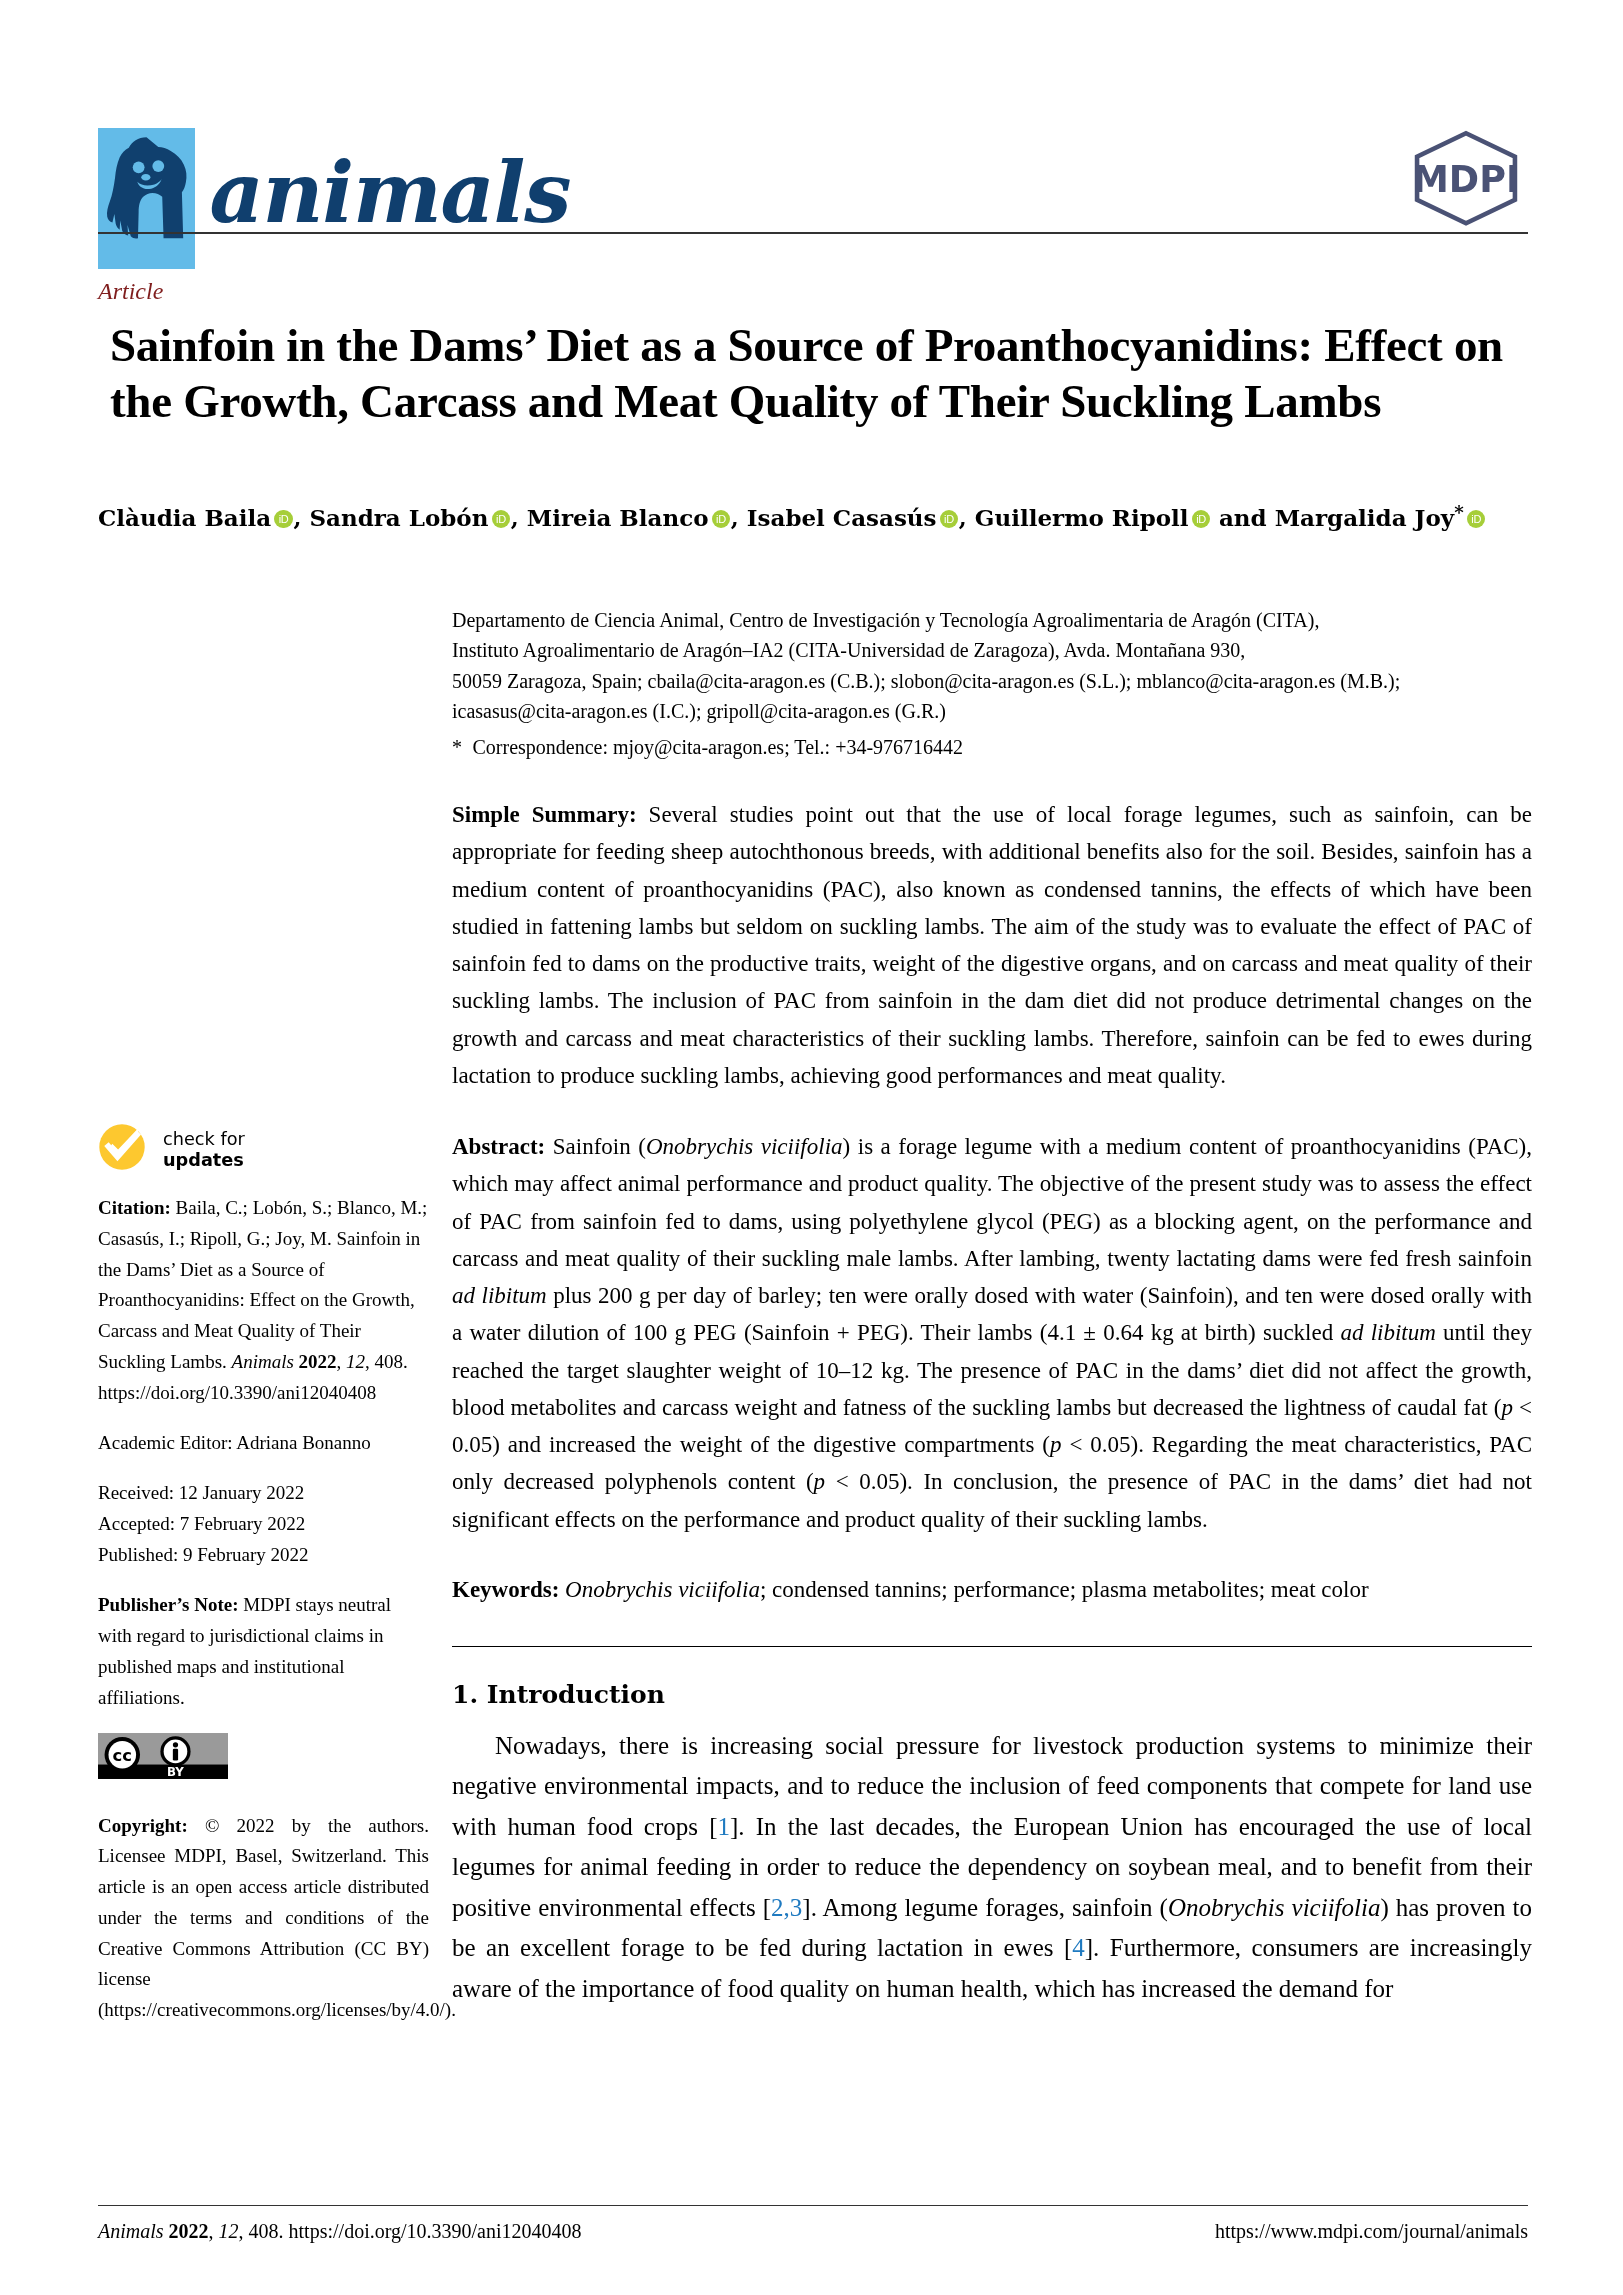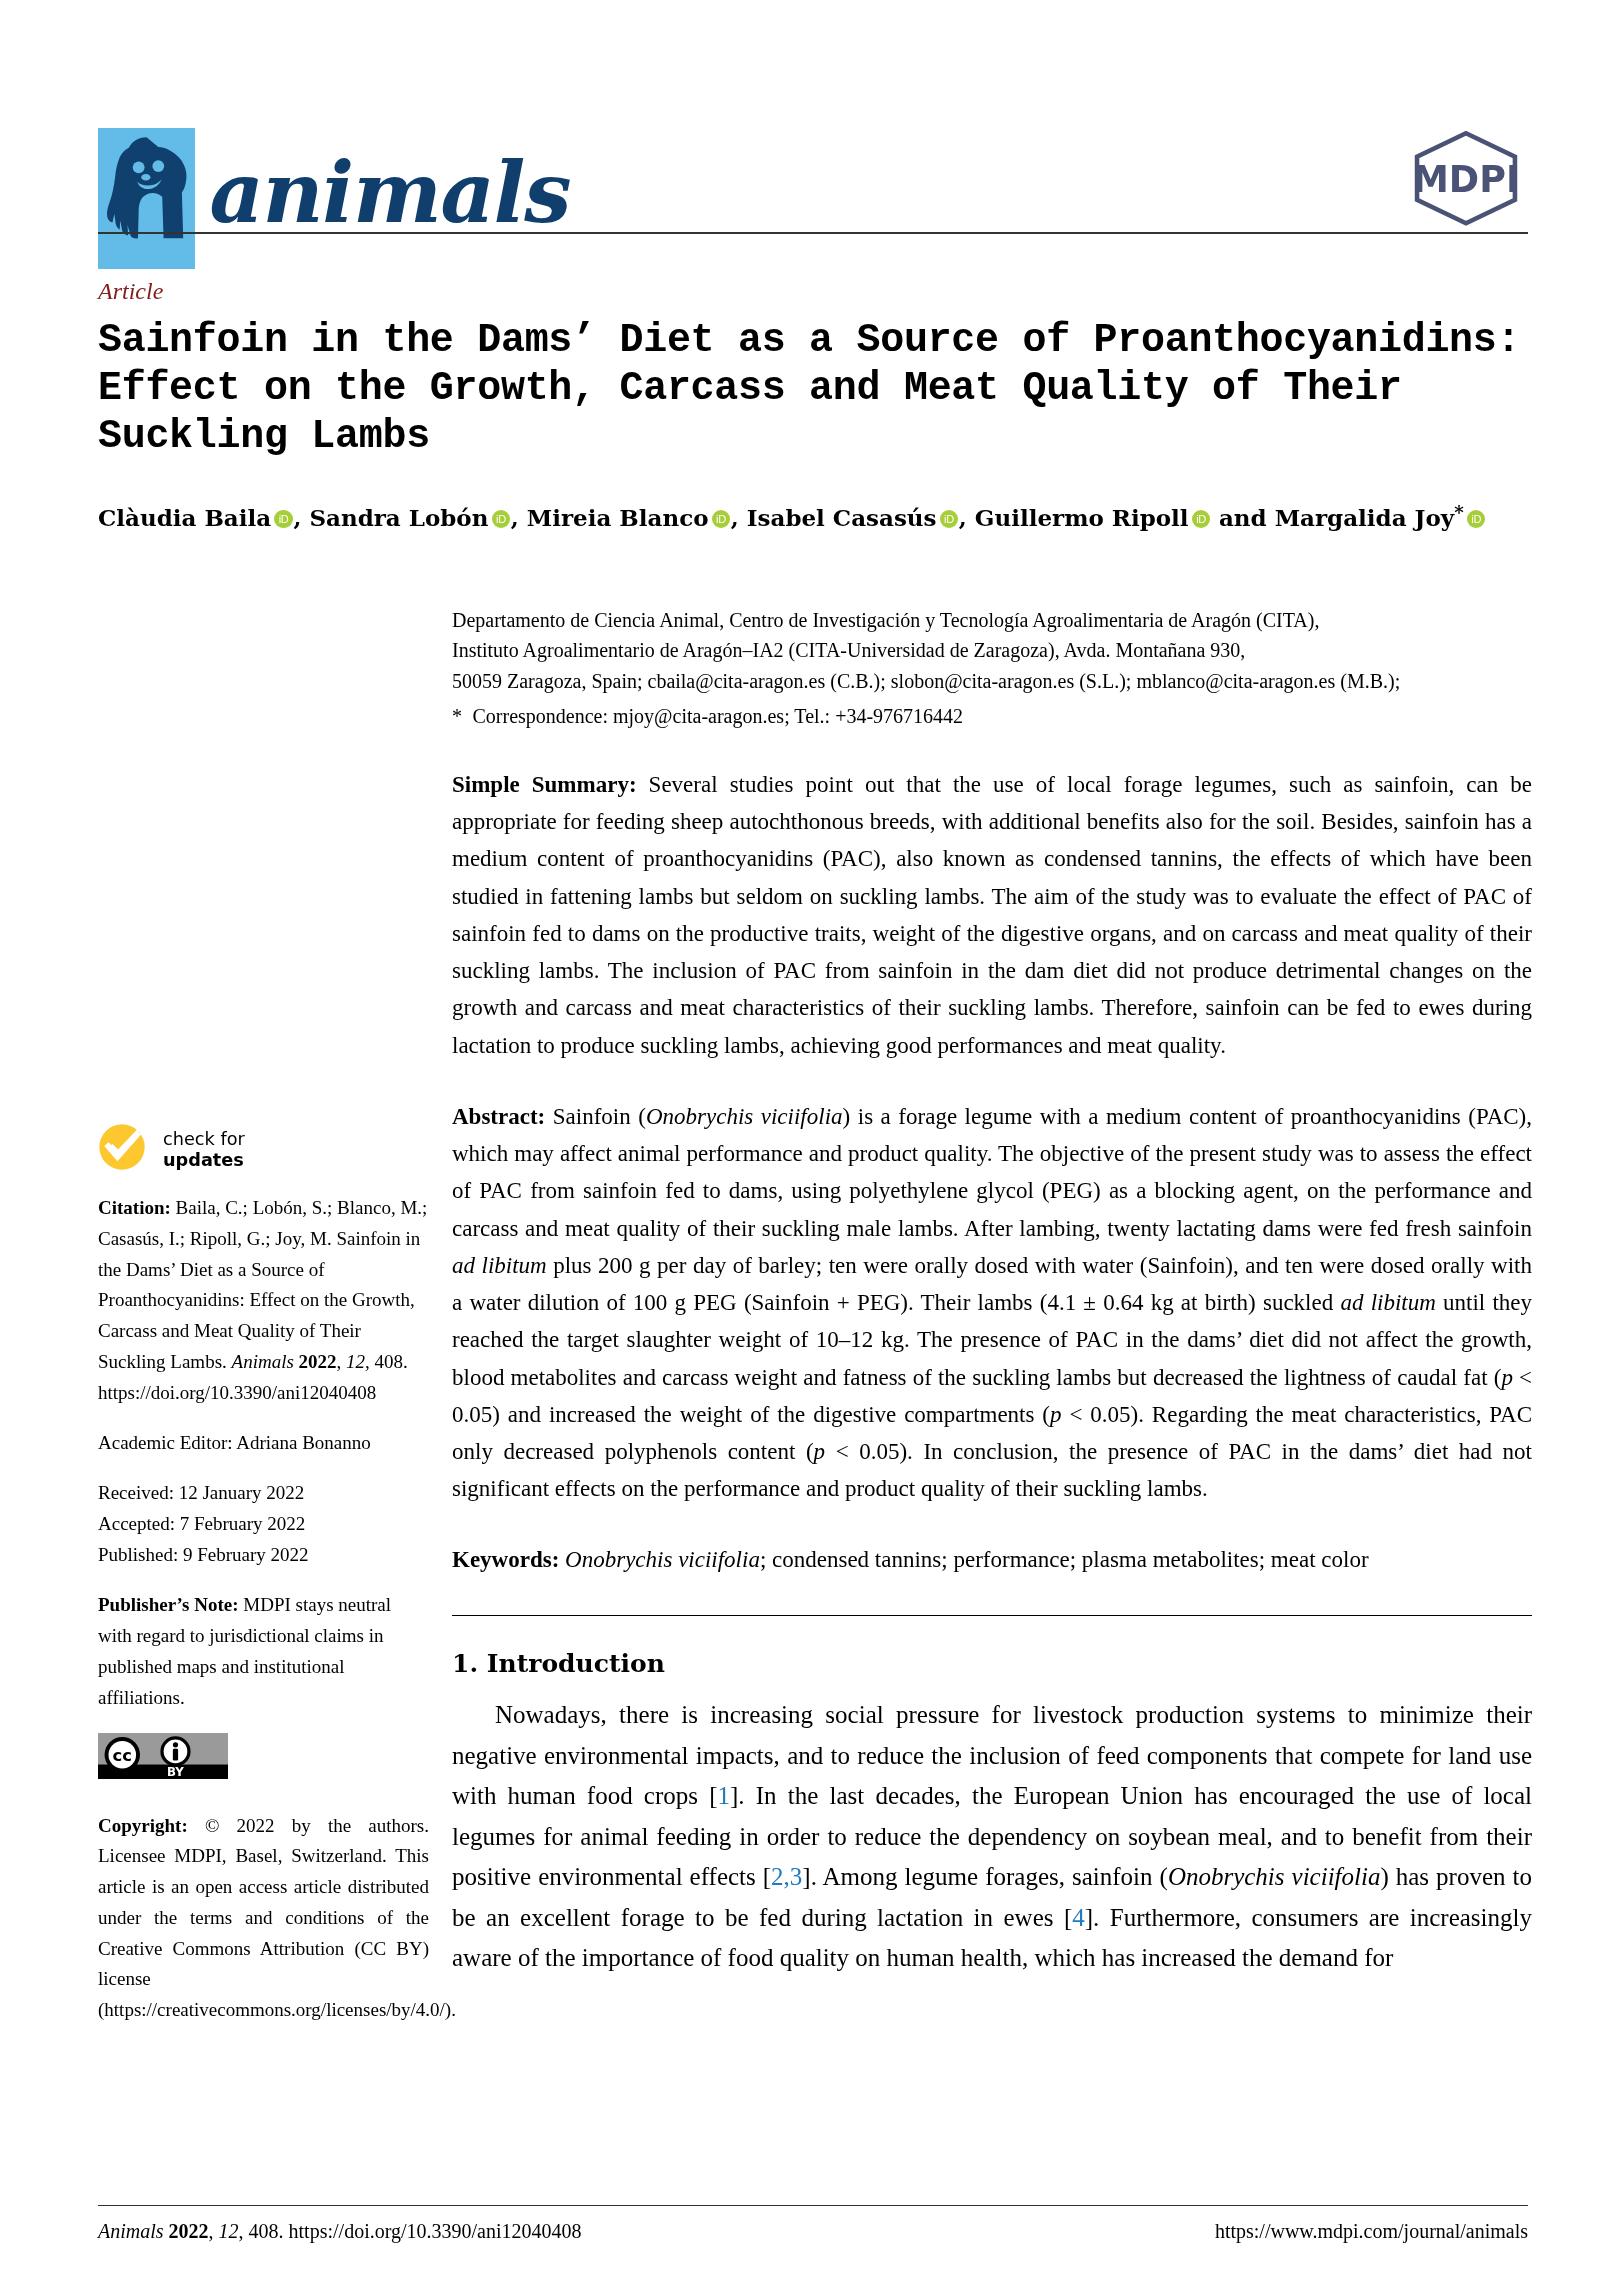--- a/index.html
+++ b/index.html
@@ -36,23 +36,23 @@
     position: absolute; left: 98px; top: 232px; width: 1430px;
     border-top: 2px solid #333333;
   }
 
   
   .art-type {
     position: absolute; left: 98px; top: 278px;
     font-style: italic; font-size: 24px; color: #7f1d1d;
   }
   .title {
-    position: absolute; left: 98px; top: 317px; width: 1433px;
-    font-family: Liberation Mono, monospace;
-    font-weight: 700; font-size: 40px; line-height: 1.2;
+    position: absolute; left: 110px; top: 317px; width: 1433px;
+    font-family: Liberation Serif, serif;
+    font-weight: 700; font-size: 47px; line-height: 1.2;
     letter-spacing: -0.3px;
   }
 
   
   .authors {
     position: absolute; left: 98px; top: 501px; width: 1440px;
     font-family: "DejaVu Serif", serif;
     font-weight: 700; font-size: 23px; line-height: 1.35;
   }
   .orcid {
@@ -220,20 +220,21 @@
       <b>Copyright:</b><span> © 2022 by the authors. Licensee MDPI, Basel, Switzerland. This article is an open access article distributed under the terms and conditions of the Creative Commons Attribution (CC BY) license (https://creativecommons.org/licenses/by/4.0/).</span>
     </p>
   </div>
 
   <div class="main">
 
     <div class="affil">
       <div>Departamento de Ciencia Animal, Centro de Investigación y Tecnología Agroalimentaria de Aragón (CITA),</div>
       <div>Instituto Agroalimentario de Aragón–IA2 (CITA-Universidad de Zaragoza), Avda. Montañana 930,</div>
       <div>50059 Zaragoza, Spain; cbaila@cita-aragon.es (C.B.); slobon@cita-aragon.es (S.L.); mblanco@cita-aragon.es (M.B.);</div>
+      <div>icasasus@cita-aragon.es (I.C.); gripoll@cita-aragon.es (G.R.)</div>
       <div class="affil-corr">
         <span>*</span>
         <span>Correspondence: mjoy@cita-aragon.es; Tel.: +34-976716442</span>
       </div>
     </div>
 
     <div class="block">
       <b>Simple Summary:</b><span> Several studies point out that the use of local forage legumes, such as sainfoin, can be appropriate for feeding sheep autochthonous breeds, with additional benefits also for the soil. Besides, sainfoin has a medium content of proanthocyanidins (PAC), also known as condensed tannins, the effects of which have been studied in fattening lambs but seldom on suckling lambs. The aim of the study was to evaluate the effect of PAC of sainfoin fed to dams on the productive traits, weight of the digestive organs, and on carcass and meat quality of their suckling lambs. The inclusion of PAC from sainfoin in the dam diet did not produce detrimental changes on the growth and carcass and meat characteristics of their suckling lambs. Therefore, sainfoin can be fed to ewes during lactation to produce suckling lambs, achieving good performances and meat quality.</span>
     </div>
 

